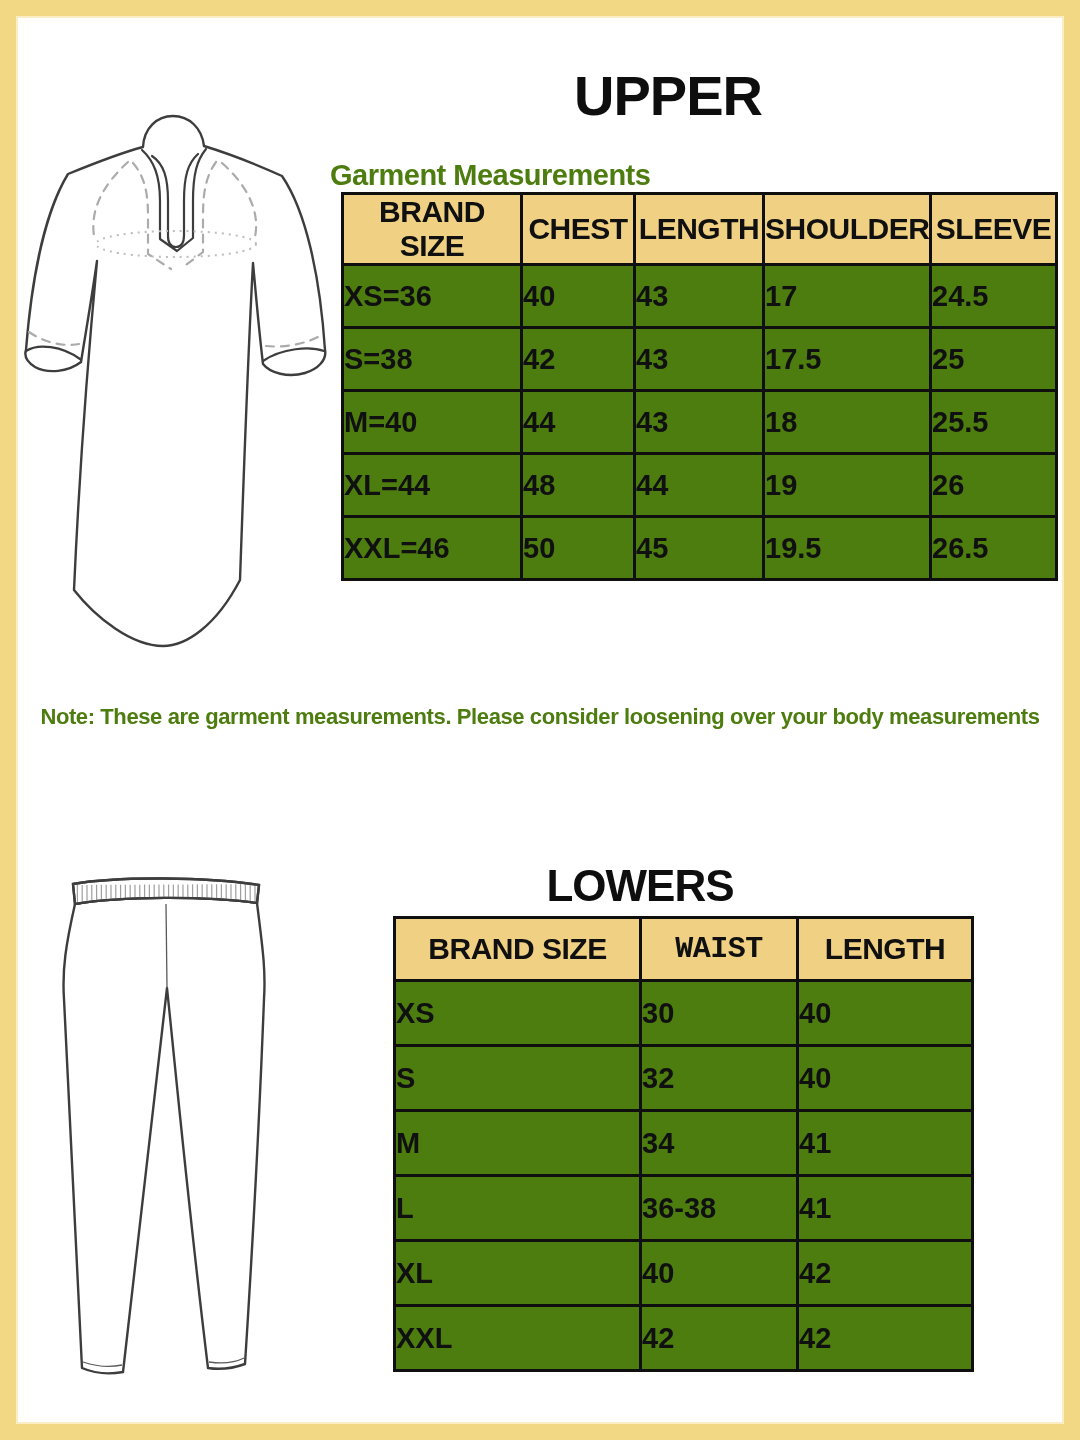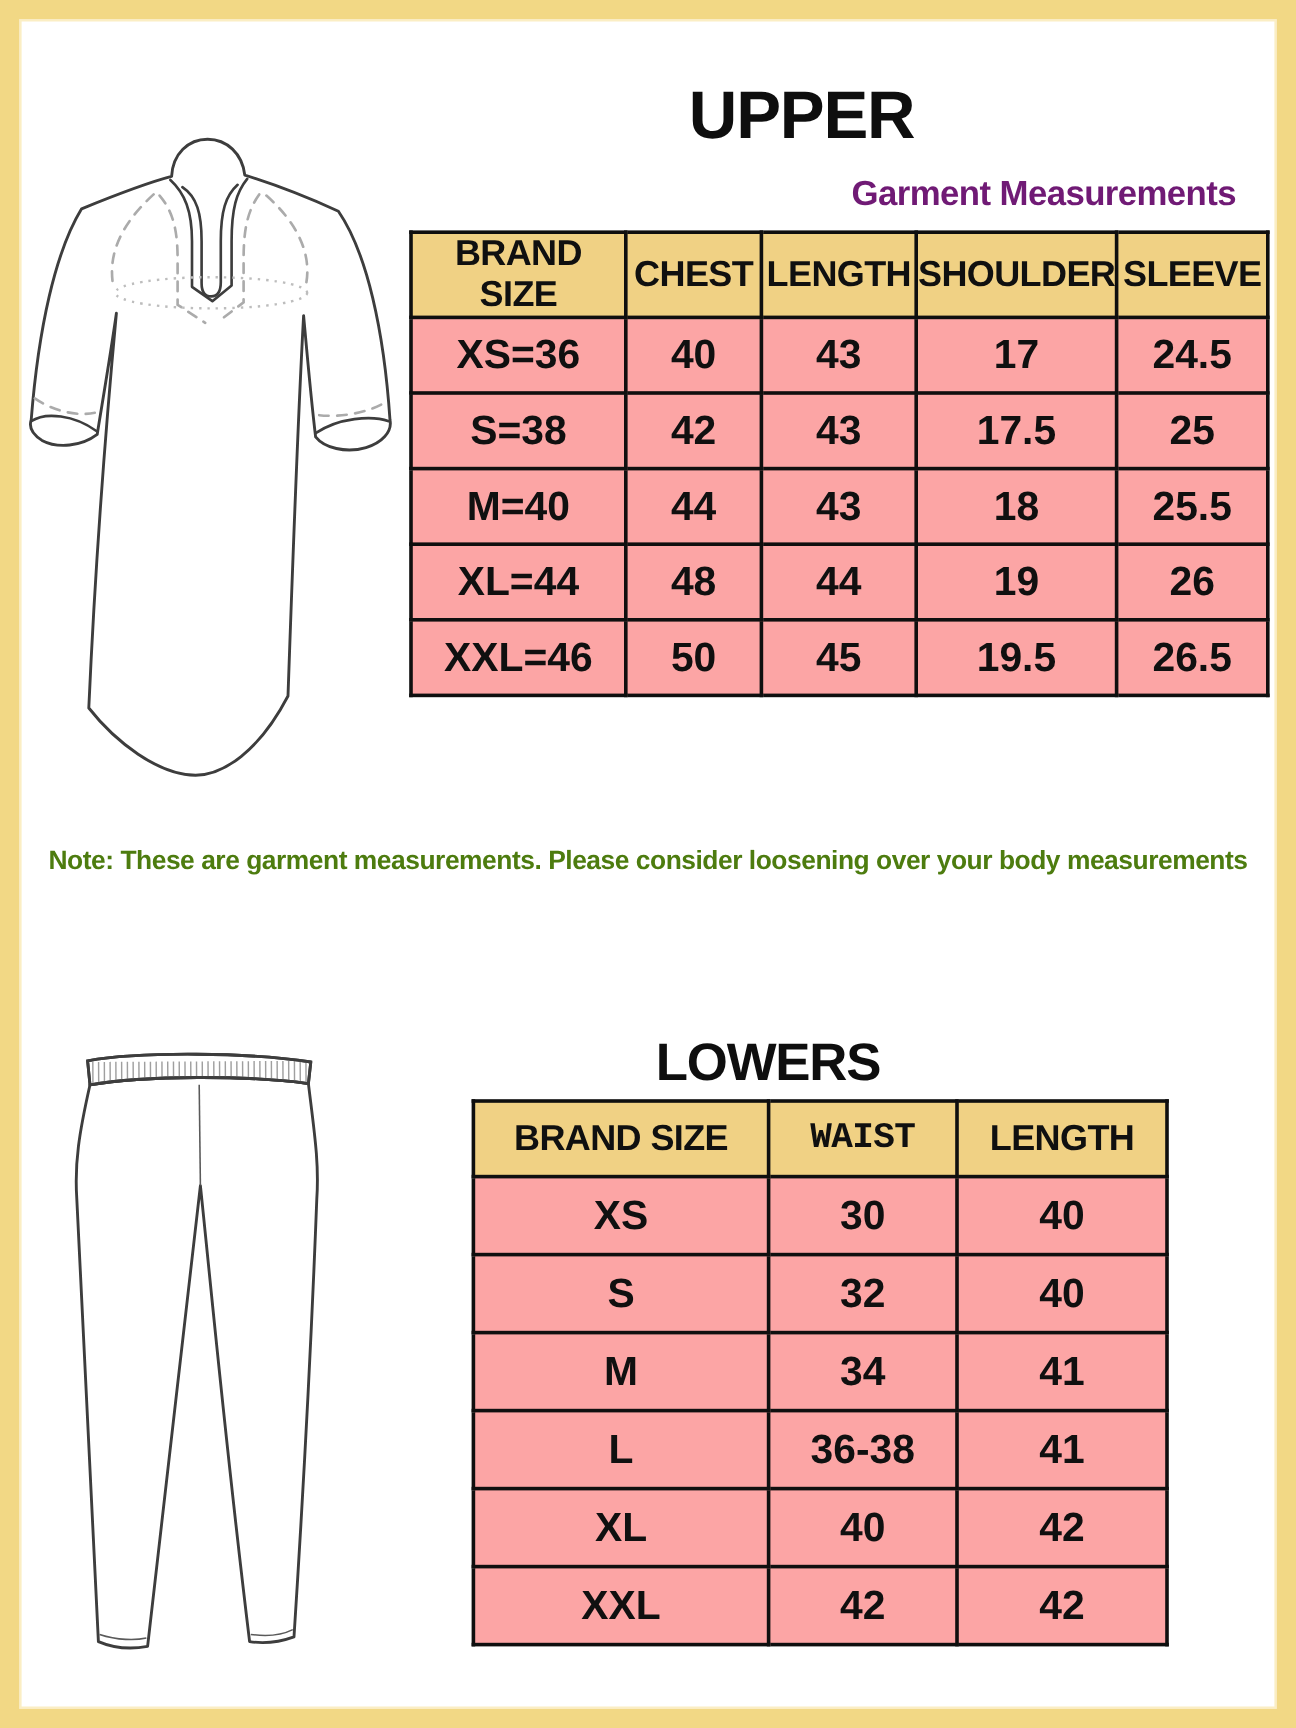--- a/index.html
+++ b/index.html
@@ -16,38 +16,38 @@
     pointer-events:none;
     box-sizing:border-box;
   }
   .abs{position:absolute;}
   .title{
     text-align:center;font-weight:bold;line-height:1;
     letter-spacing:-1px;color:#0e0e0e;
   }
   .upper-title{left:318px;top:68px;width:700px;font-size:56px;}
   .upper-subtitle{
-    left:330px;top:146px;width:700px;text-align:right;
-    font-size:29px;font-weight:bold;letter-spacing:-0.5px;color:#701a75;
+    left:330px;top:159px;width:700px;text-align:left;
+    font-size:29px;font-weight:bold;letter-spacing:-0.5px;color:#4d7c0f;
   }
   .lowers-title{left:340px;top:864px;width:600px;font-size:44px;}
   .note{
     left:40px;top:701px;width:1000px;text-align:center;
     font-size:22px;font-weight:bold;line-height:1.45;
     letter-spacing:-0.4px;color:#4d7c0f;
   }
   table.tbl{
     position:absolute;border-collapse:collapse;table-layout:fixed;
-    font-weight:bold;text-align:center;color:#101010;
+    font-weight:bold;color:#101010;
   }
   table.tbl th,table.tbl td{
     border:3px solid #0f0f0f;padding:0;vertical-align:middle;
   }
   table.tbl th{background:#F0D184;font-size:30px;letter-spacing:-0.5px;}
-  table.tbl td{background:#fca5a5;font-size:34px;}
+  table.tbl td{background:#4d7c0f;font-size:29px;}
   .upper-tbl{left:341px;top:192px;width:699px;}
   .upper-tbl th,.upper-tbl td{height:60px;}
   .upper-tbl th:nth-child(1){width:176px;}
   .upper-tbl th:nth-child(2){width:110px;}
   .upper-tbl th:nth-child(3){width:126px;}
   .upper-tbl th:nth-child(4){width:164px;}
   .upper-tbl th:nth-child(5){width:123px;}
   .lowers-tbl{left:393px;top:916px;width:569px;}
   .lowers-tbl th{height:60px;}
   .lowers-tbl td{height:62px;}

